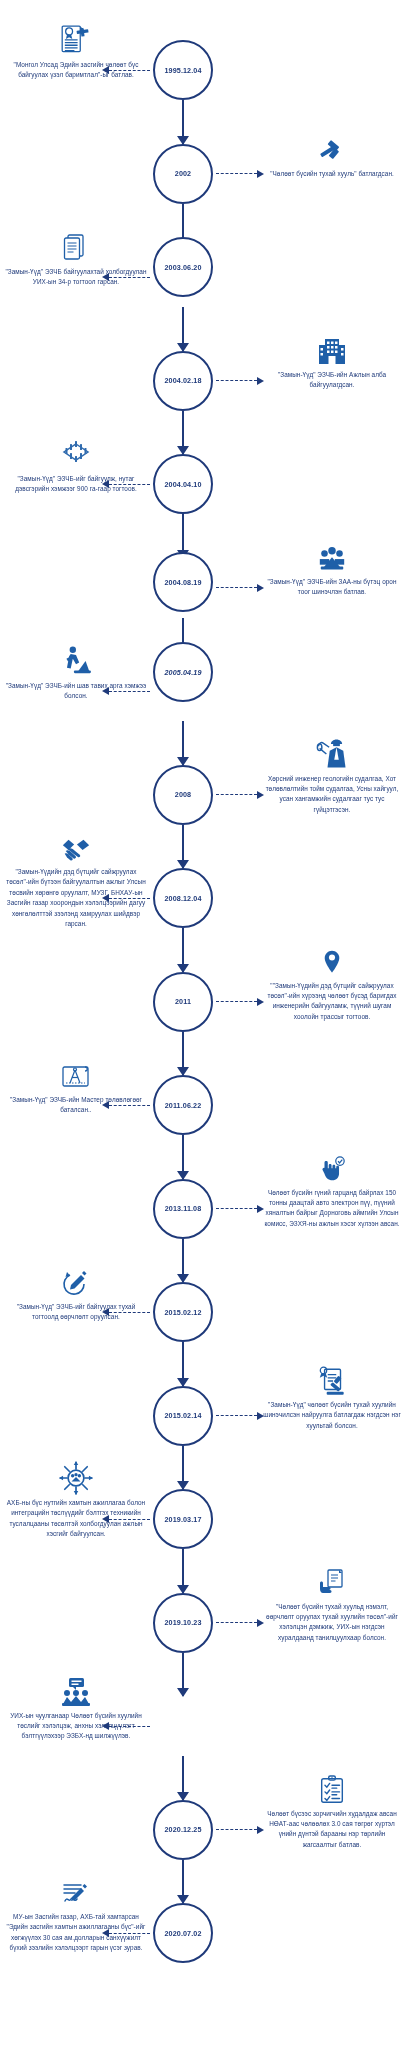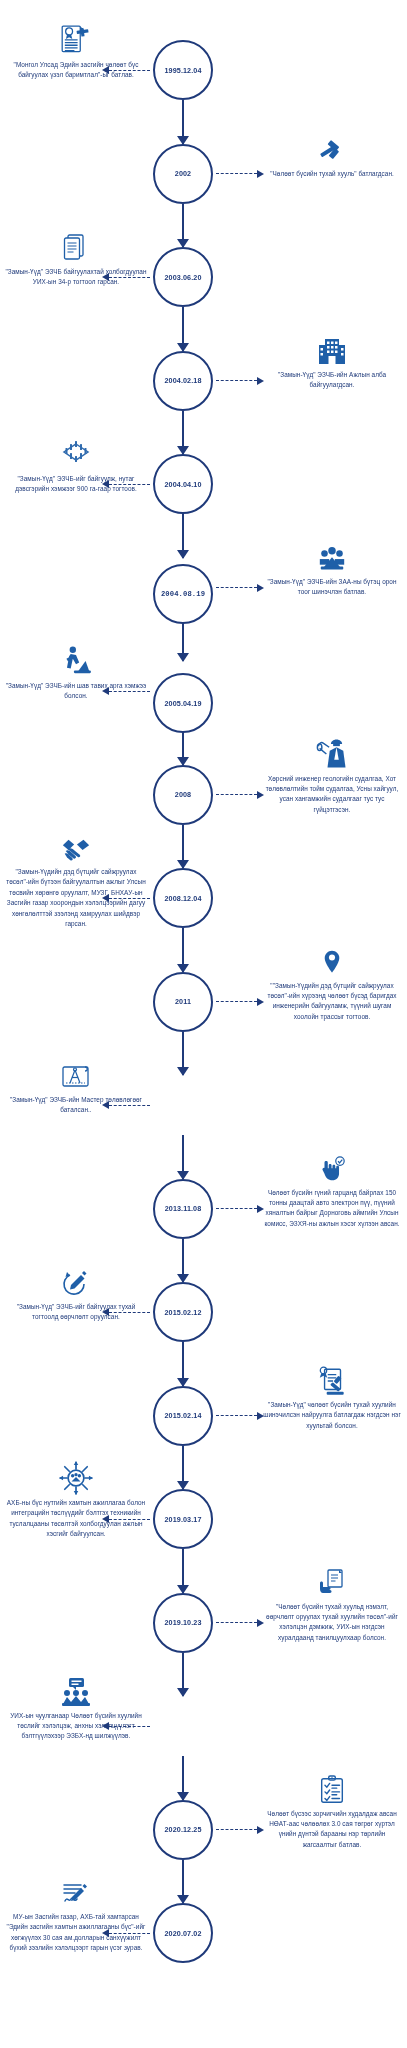--- a/index.html
+++ b/index.html
@@ -146,21 +146,21 @@
         <g fill="#1f5fa8">
           <rect x="8" y="38" width="30" height="8" rx="2" transform="rotate(-32 8 38)"></rect>
           <rect x="30" y="10" width="22" height="11" rx="2" transform="rotate(40 30 10)"></rect>
           <rect x="38" y="26" width="11" height="20" rx="2" transform="rotate(40 38 26)"></rect>
         </g>
       </svg>
     </div>
     <div class="connector" style="top: 307px; height: 43.5px;">
       <div class="arrowhead"></div>
     </div>
-    <div class="node" style="top: 247px;">
+    <div class="node" style="top: 237px;">
       <span class="node-label">2003.06.20</span>
     </div>
     <div class="lead left" style="top: 271.5px;">
       <div class="head"></div>
       <div class="dash"></div>
     </div>
     <div class="caption left" style="top: 266.5px;">"Замын-Үүд" ЭЗЧБ байгуулахтай холбогдуулан УИХ-ын 34-р тогтоол гарсан.</div>
     <div class="icon left" style="top: 216.5px; left: 48px;">
       <svg width="32" height="34" viewBox="0 0 64 64">
         <rect x="16" y="6" width="30" height="42" rx="3" fill="none" stroke="#1f5fa8" stroke-width="2.6"></rect>
@@ -228,21 +228,21 @@
             <rect x="20" y="26" width="4" height="12" rx="1"></rect>
             <rect x="40" y="26" width="4" height="12" rx="1"></rect>
             <rect x="30" y="32" width="4" height="12" rx="1"></rect>
           </g>
         </g>
       </svg>
     </div>
     <div class="connector" style="top: 617.5px; height: 43.5px;">
       <div class="arrowhead"></div>
     </div>
-    <div class="node" style="top: 564px; font-family: Liberation Mono, monospace;">
+    <div class="node" style="top: 552px;">
       <span class="node-label">2004.08.19</span>
     </div>
     <div class="lead right" style="top: 582px;">
       <div class="dash"></div>
       <div class="head"></div>
     </div>
     <div class="caption right" style="top: 577px;">"Замын-Үүд" ЭЗЧБ-ийн ЗАА-ны бүтэц орон тоог шинэчлэн батлав.</div>
     <div class="icon right" style="top: 527px; left: 304px;">
       <svg width="38" height="30" viewBox="0 0 64 64">
         <g fill="#1f5fa8">
@@ -252,21 +252,21 @@
           <path d="M6 30h20v12H6z"></path>
           <path d="M38 30h20v12H38z"></path>
           <path d="M14 48 L32 26 L50 48 Z"></path>
           <rect x="8" y="46" width="48" height="6" rx="2"></rect>
         </g>
       </svg>
     </div>
     <div class="connector" style="top: 721px; height: 43.5px;">
       <div class="arrowhead"></div>
     </div>
-    <div class="node" style="top: 673px;">
+    <div class="node" style="top: 642px; font-style: italic;">
       <span class="node-label">2005.04.19</span>
     </div>
     <div class="lead left" style="top: 685.5px;">
       <div class="head"></div>
       <div class="dash"></div>
     </div>
     <div class="caption left" style="top: 680.5px;">"Замын-Үүд" ЭЗЧБ-ийн шав тавих арга хэмжээ болсон.</div>
     <div class="icon left" style="top: 630.5px; left: 48px;">
       <svg width="34" height="34" viewBox="0 0 64 64">
         <g fill="#1f5fa8">
@@ -338,20 +338,23 @@
     </div>
     <div class="caption right" style="top: 980.5px;">""Замын-Үүдийн дэд бүтцийг сайжруулах төсөл"-ийн хүрээнд чөлөөт бүсэд баригдах инженерийн байгууламж, түүний шугам хоолойн трассыг тогтоов.</div>
     <div class="icon right" style="top: 930.5px; left: 304px;">
       <svg width="26" height="34" viewBox="0 0 64 64">
         <path d="M32 4c-10 0-18 8-18 18 0 13 18 36 18 36s18-23 18-36c0-10-8-18-18-18z" fill="#1f5fa8"></path>
         <circle cx="32" cy="21" r="7.5" fill="#fff"></circle>
       </svg>
     </div>
     <div class="connector" style="top: 1135px; height: 43.5px;">
       <div class="arrowhead"></div>
+    </div>
+    <div class="node" style="top: 1075px;">
+      <span class="node-label">2011.06.22</span>
     </div>
     <div class="lead left" style="top: 1099.5px;">
       <div class="head"></div>
       <div class="dash"></div>
     </div>
     <div class="caption left" style="top: 1094.5px;">"Замын-Үүд" ЭЗЧБ-ийн Мастер төлөвлөгөөг баталсан..</div>
     <div class="icon left" style="top: 1044.5px; left: 48px;">
       <svg width="36" height="32" viewBox="0 0 64 64">
         <rect x="6" y="12" width="50" height="38" rx="3" fill="none" stroke="#1f5fa8" stroke-width="2.6"></rect>
         <path d="M50 12 c6 0 6 8 0 8" fill="none" stroke="#1f5fa8" stroke-width="2.6"></path>

